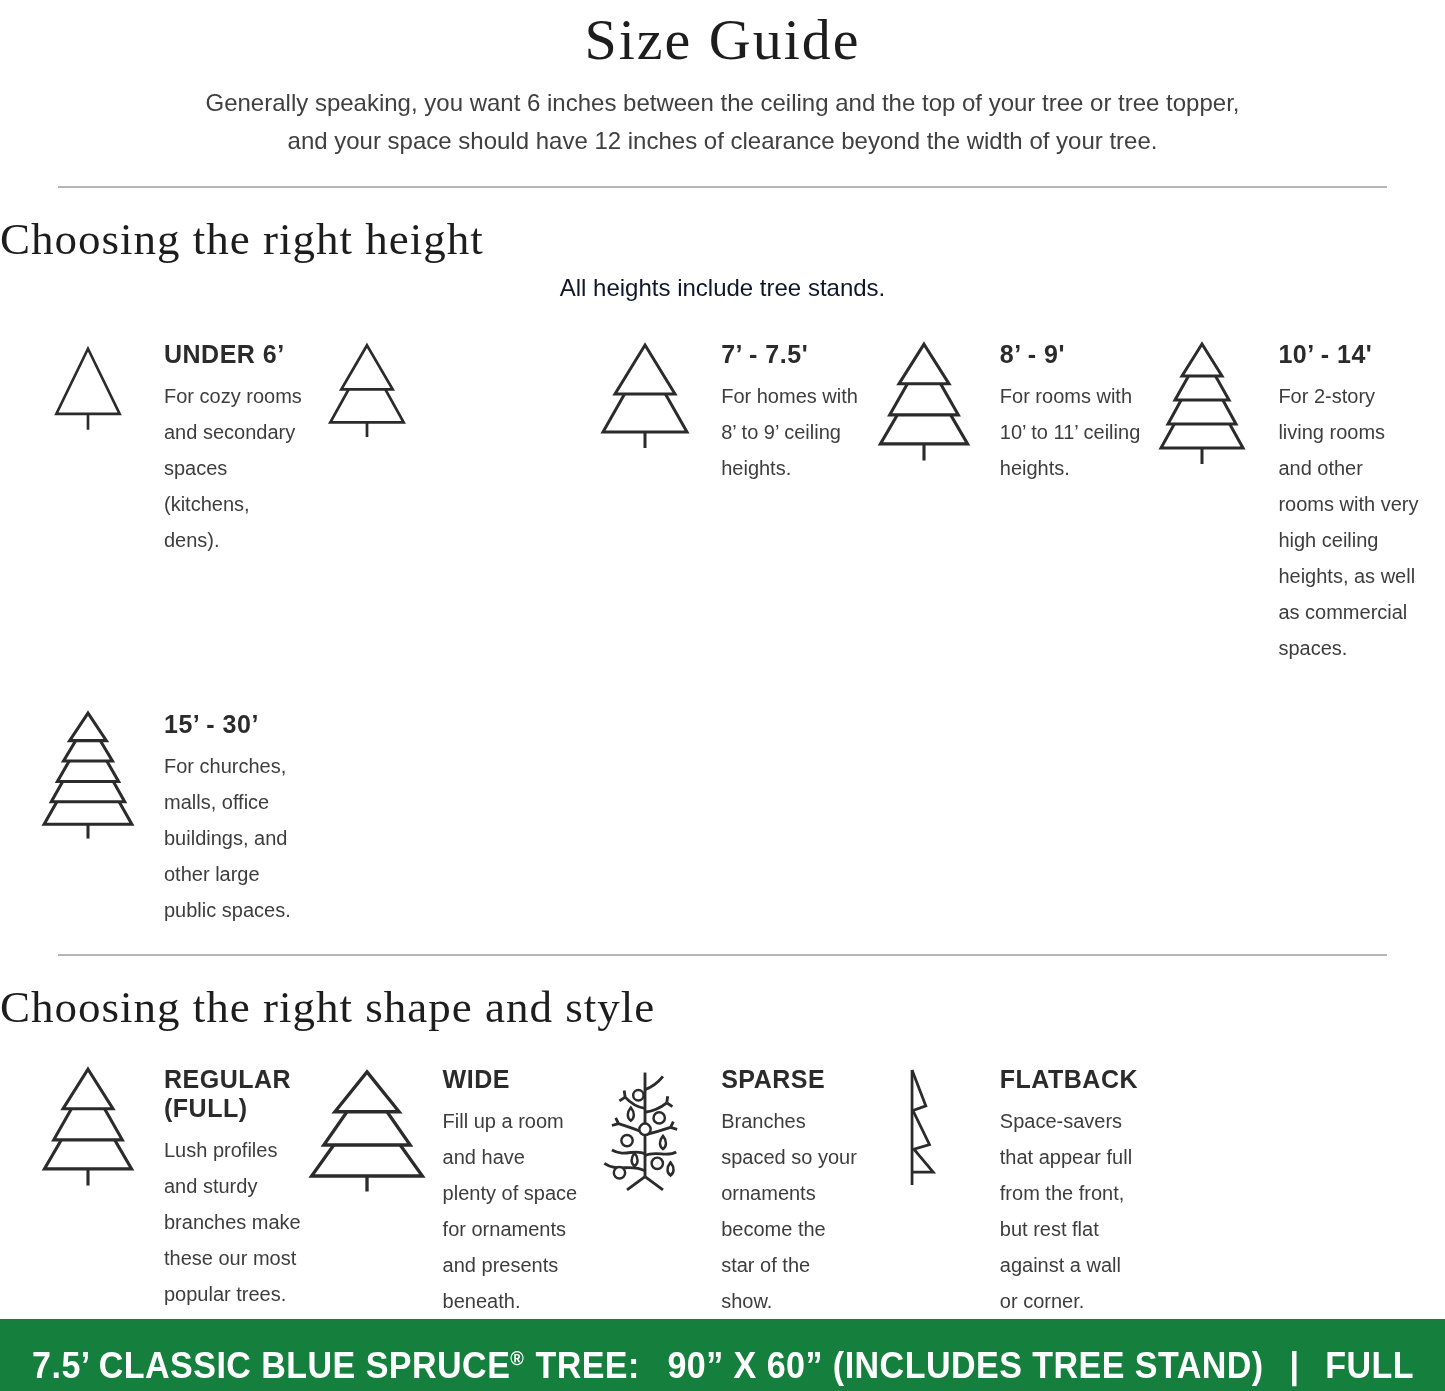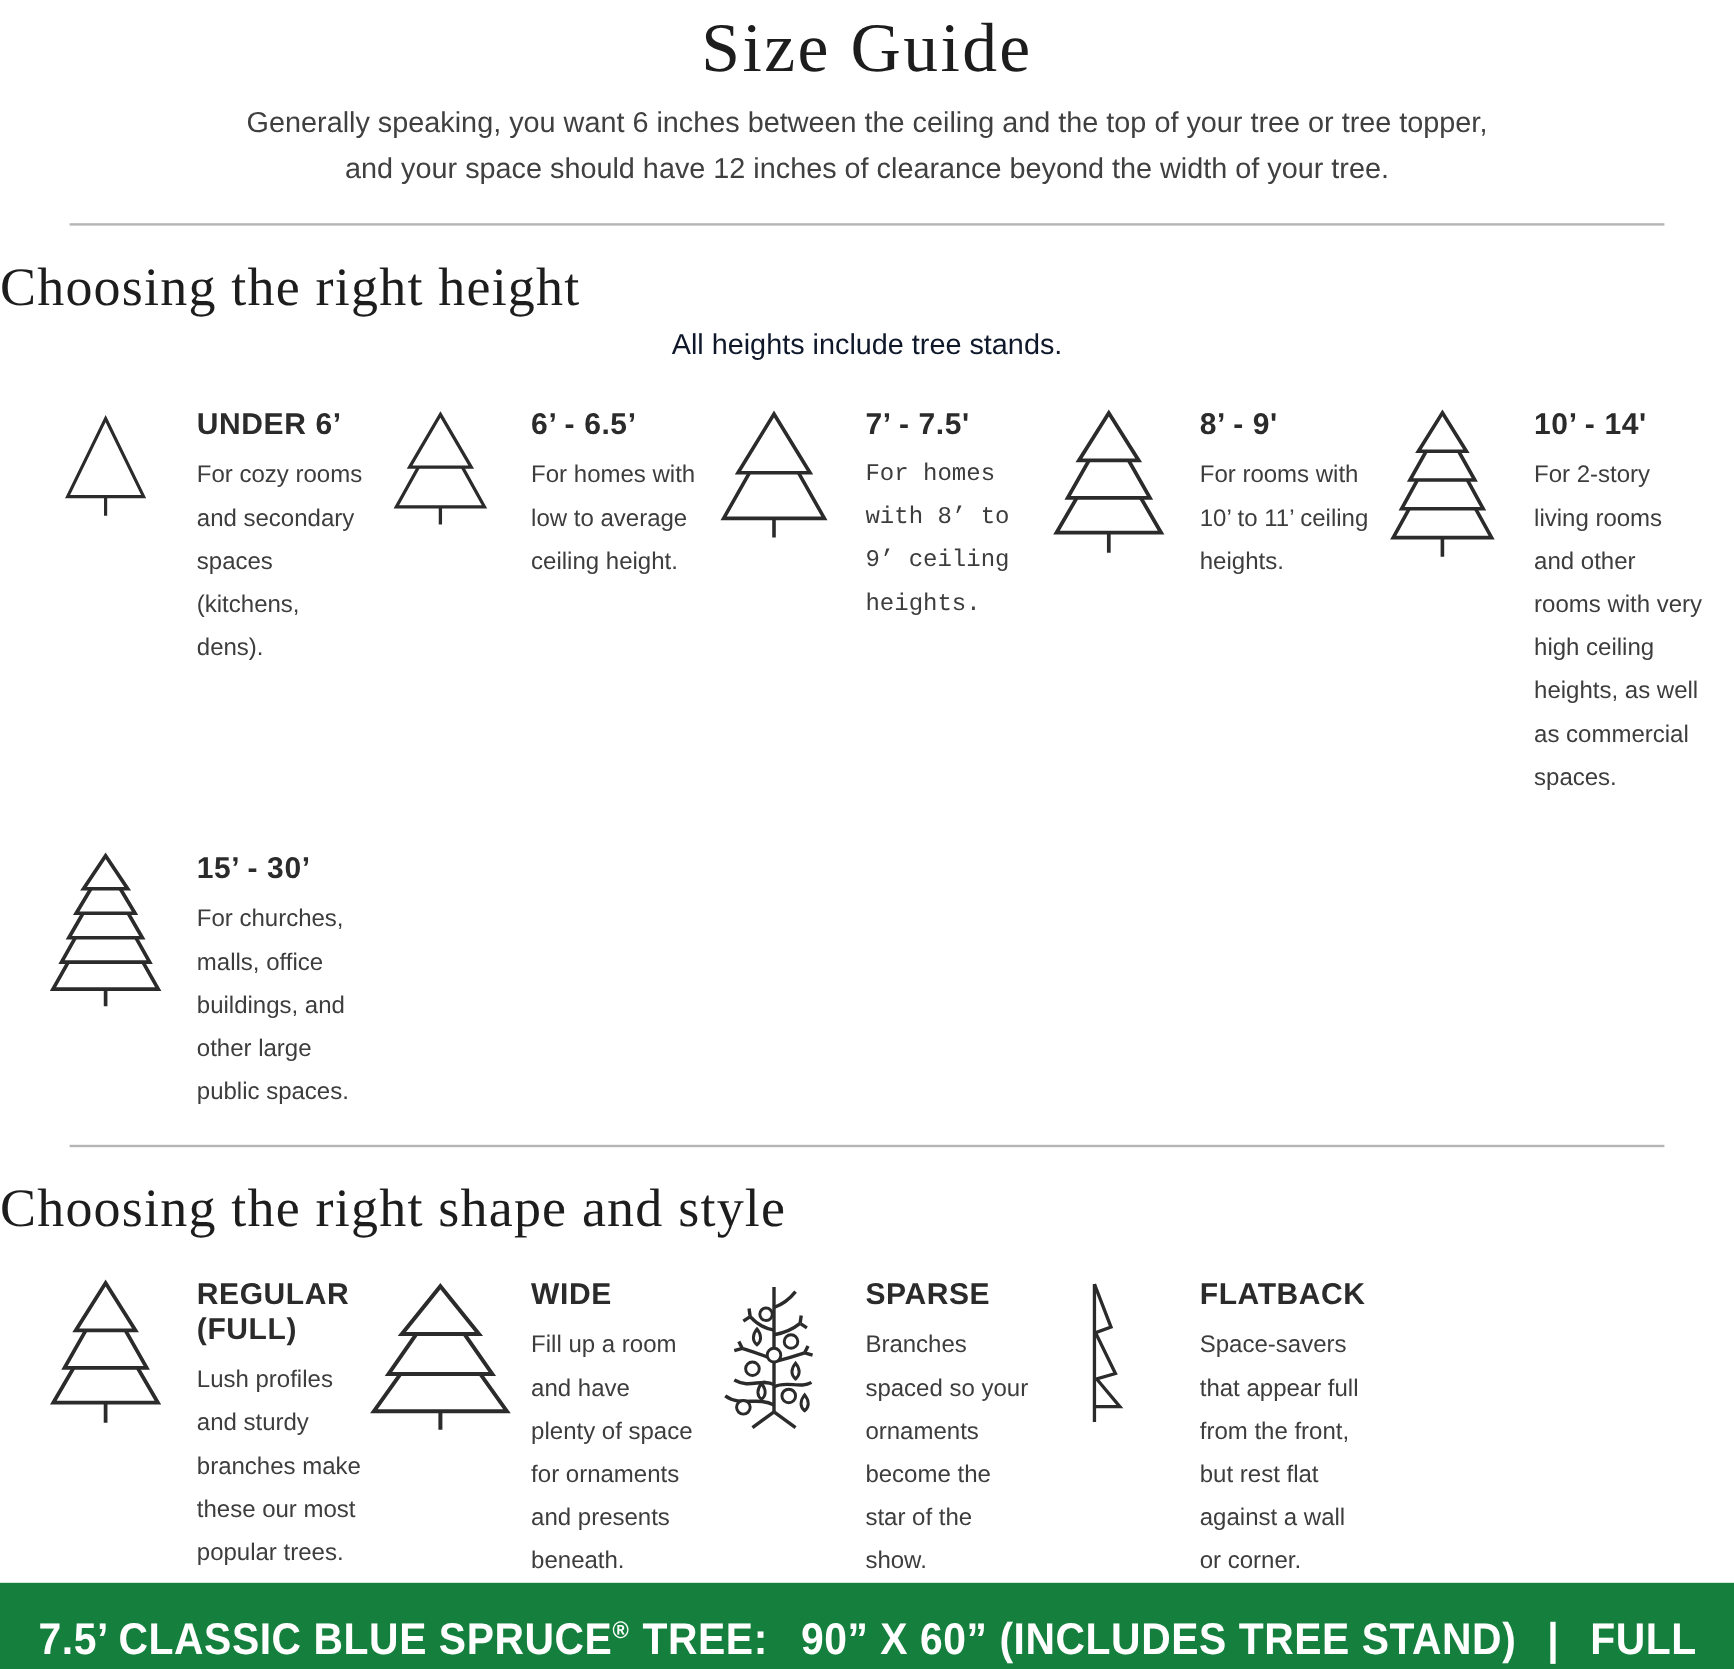--- a/index.html
+++ b/index.html
@@ -82,21 +82,21 @@
     margin: 0 0 9px;
   }
   .item-desc {
     font-size: 20px;
     line-height: 36px;
     color: #3d3d3d;
     margin: 0;
   }
   .w270 { max-width: 270px; }
   .w300 { max-width: 300px; }
-  .w310 { max-width: 310px; font-family: Liberation Mono, monospace; }
+  .w310 { max-width: 310px; }
   .w330 { max-width: 330px; }
   .w340 { max-width: 340px; }
   .w350 { max-width: 350px; }
   .tree { stroke: #2b2b2b; stroke-width: 3; fill: none; }
   .tree polygon { fill: #ffffff; }
   .tree .orn { fill: #ffffff; stroke-width: 2.6; }
   .i-under6 { width: 88px; height: 106px; }
   .i-6      { width: 92px; height: 110px; }
   .i-7      { width: 100px; height: 120px; }
   .i-8      { width: 104px; height: 135px; }
@@ -163,24 +163,20 @@
       </div>
 
       <div class="item">
         <div class="icon-box">
           <svg class="tree i-6" viewBox="0 0 100 120">
             <polygon points="50,20 90,92 10,92"></polygon>
             <polygon points="50,8 78,56 22,56"></polygon>
             <line x1="50" y1="92" x2="50" y2="108"></line>
           </svg>
         </div>
-        <div class="text-box">
-          <p class="item-label">6’ - 6.5’</p>
-          <p class="item-desc w300">For homes with low to average ceiling height.</p>
-        </div>
       </div>
 
       <div class="item">
         <div class="icon-box">
           <svg class="tree i-7" viewBox="0 0 100 120">
             <polygon points="50,20 92,94 8,94"></polygon>
             <polygon points="50,7 80,56 20,56"></polygon>
             <line x1="50" y1="94" x2="50" y2="110"></line>
           </svg>
         </div>

